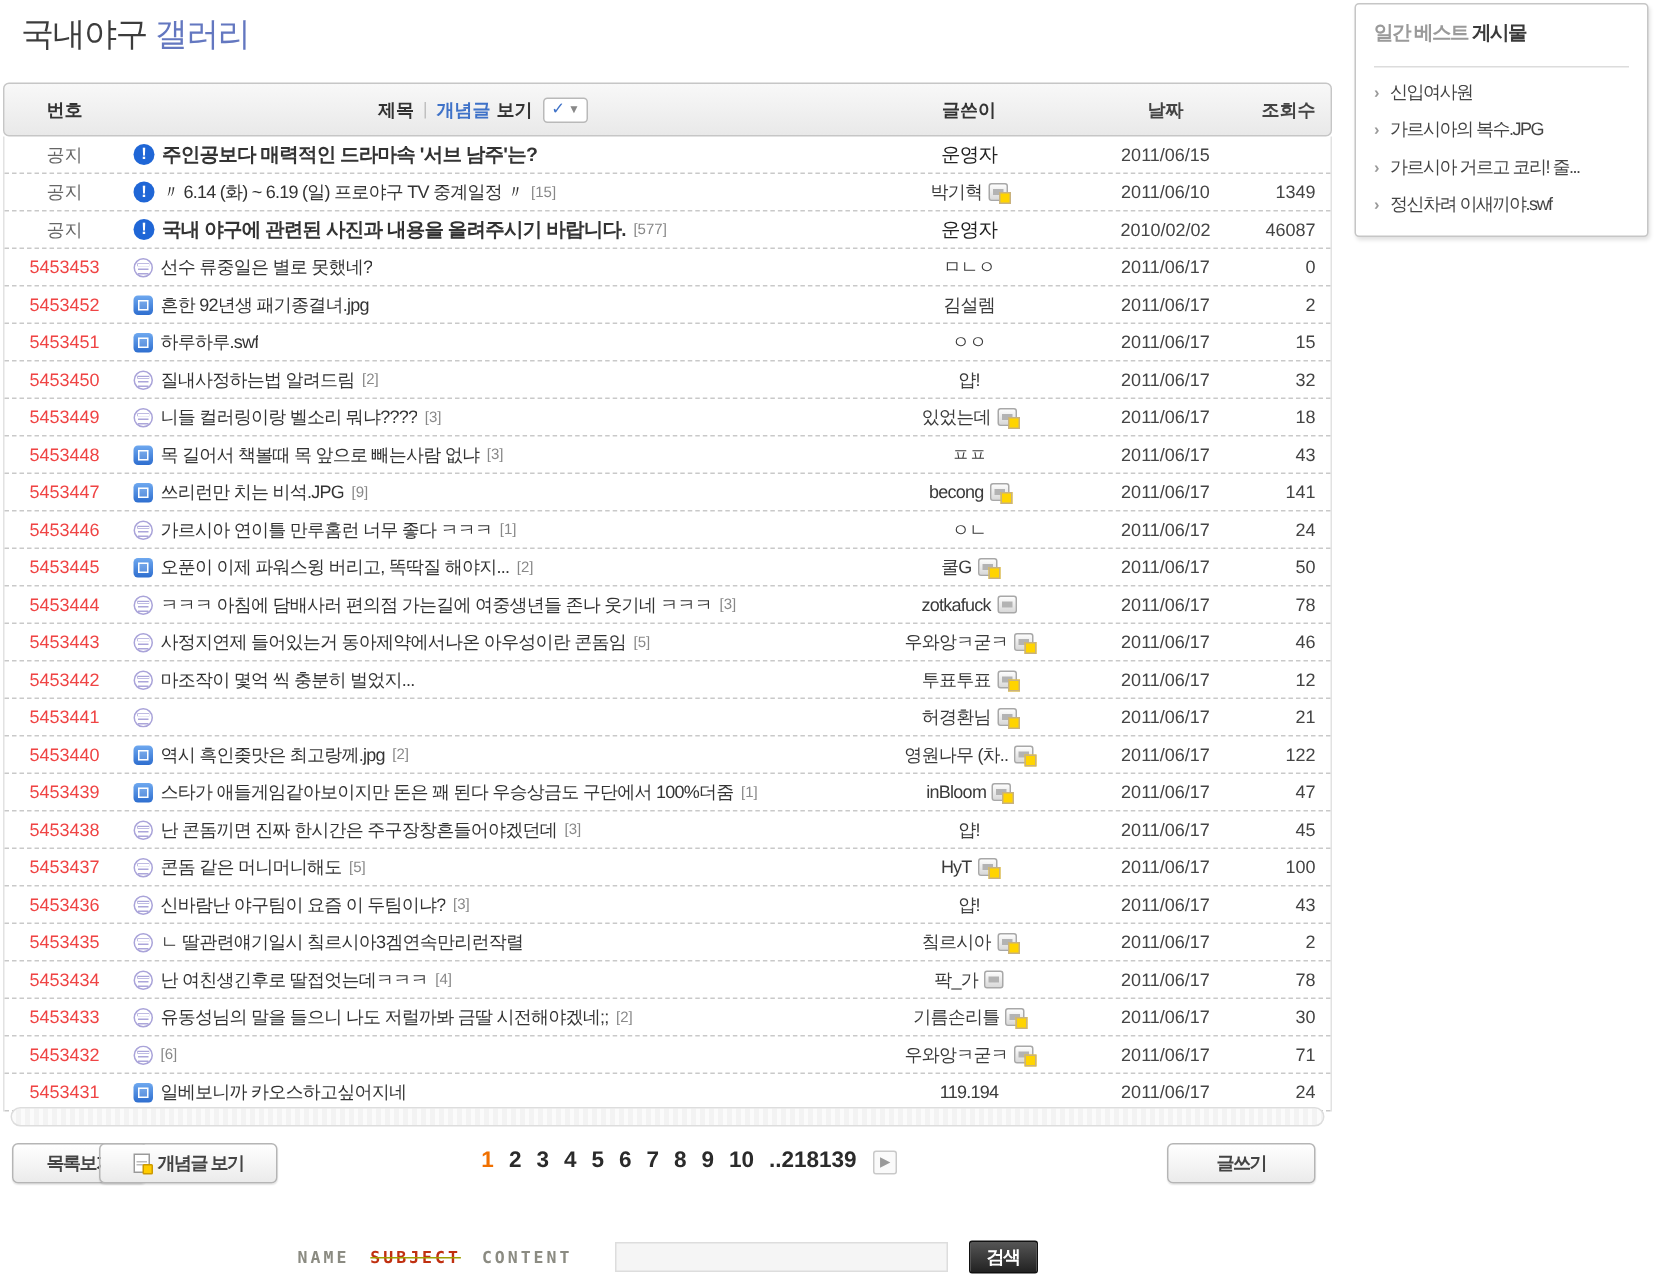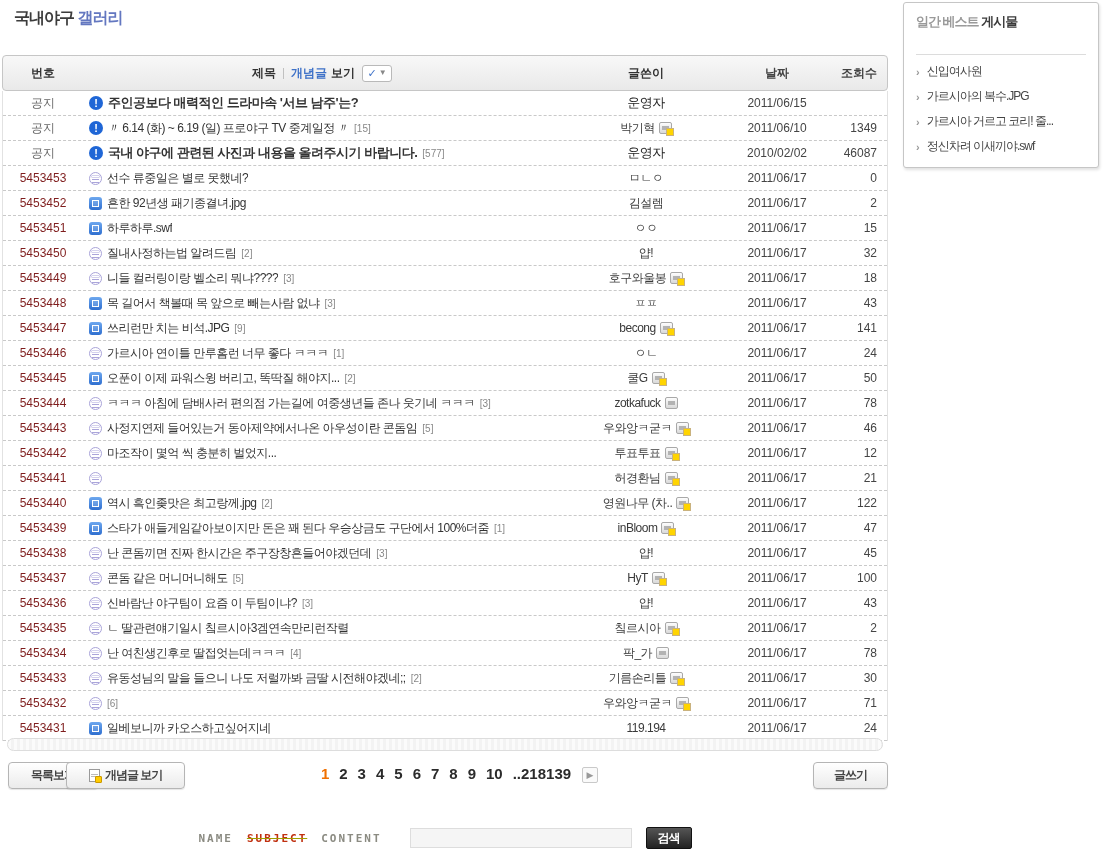--- a/index.html
+++ b/index.html
@@ -2,27 +2,27 @@
 <html><head>
 <meta charset="utf-8">
 <style>
   *{margin:0;padding:0;box-sizing:border-box}
   html,body{width:1103px;height:853px;background:#fff;overflow:hidden;
     font-family:"Liberation Sans","DejaVu Sans",sans-serif;font-size:12px;color:#333}
   body{position:relative}
   a{text-decoration:none;color:inherit;cursor:pointer}
 
   
-  .page-title{position:absolute;top:8px;left:14px;font-size:16px;font-weight:bold;color:#3c3c3c;letter-spacing:-1px}
+  .page-title{position:absolute;top:8px;left:14px;font-size:22px;font-weight:normal;color:#3c3c3c;letter-spacing:-1px}
   .page-title .accent{color:#6377c0}
 
   
   .best-box{position:absolute;top:2px;right:4px;width:196px;background:#fff;border:1px solid #c6c6c6;
     border-radius:3px;box-shadow:1px 2px 3px rgba(0,0,0,.12);padding:10px 12px 12px}
-  .best-title{font-size:13px;color:#9a9a9a;font-weight:bold;padding-bottom:23px;border-bottom:1px solid #dcdcdc;letter-spacing:-1px}
+  .best-title{font-size:13px;color:#9a9a9a;font-weight:bold;padding-bottom:13px;border-bottom:1px solid #dcdcdc;letter-spacing:-1px}
   .best-title b{color:#3a3a3a}
   .best-item{display:flex;align-items:center;gap:8px;padding-top:8px;font-size:12px;color:#444;letter-spacing:-1px;white-space:nowrap;overflow:hidden}
   .best-item .bullet{color:#999;font-size:11px;font-weight:bold}
 
   
   .board{position:absolute;top:55px;left:2px;width:886px}
   .board-head{display:flex;align-items:center;height:36px;background:linear-gradient(#f8f8f8,#e9e9e9);
     border:1px solid #c6c6c6;border-radius:4px;font-weight:bold;color:#333}
   .board-head .col-title{display:flex;align-items:center;justify-content:center;gap:7px;font-weight:bold}
   .head-divider{width:1px;height:11px;background:#c0c0c0;display:inline-block}
@@ -34,21 +34,21 @@
   .chkdrop .arr{color:#888;font-size:8px;line-height:1}
 
   .col-num{width:80px;text-align:center;flex:0 0 auto}
   .col-title{flex:1 1 auto;min-width:0}
   .col-author{width:170px;flex:0 0 auto;display:flex;align-items:center;justify-content:center;gap:4px;white-space:nowrap}
   .col-date{width:92px;text-align:center;flex:0 0 auto;color:#444}
   .col-views{width:64px;text-align:right;padding-right:10px;flex:0 0 auto;color:#444}
 
   .board-body{border-left:1px solid #e2e2e2;border-right:1px solid #e2e2e2}
   .row{display:flex;align-items:center;height:25px;border-bottom:1px dashed #c9c9c9;font-size:12px}
-  .row .col-num{color:#7f1d1d;font-size:12px}
+  .row .col-num{color:#ef4444;font-size:12px}
   .row .col-num.notice{color:#666}
   .row .col-title{display:flex;align-items:center;gap:5px;padding-left:6px;overflow:hidden}
   .title-link{color:#333;white-space:nowrap;overflow:hidden;text-overflow:ellipsis;letter-spacing:-0.5px}
   .title-link.bold{font-weight:bold;font-size:13px}
   .cmt{color:#888;font-size:10px;flex:0 0 auto}
   .author-name{color:#3a3a3a;letter-spacing:-0.5px}
   .author-name.bold{font-weight:normal;font-size:13px;color:#222}
 
   
   .ico{flex:0 0 auto;display:inline-block}
@@ -68,21 +68,21 @@
   .hscroll{position:absolute;top:683px;left:5px;width:878px;height:13px;border:1px solid #ddd;border-radius:7px;
     background:repeating-linear-gradient(90deg,#fbfbfb 0 3px,#f3f3f3 3px 6px)}
 
   
   .controls{position:absolute;top:762px;left:2px;width:886px;height:30px}
   .btn{display:inline-flex;align-items:center;gap:5px;height:27px;padding:0 22px;border:1px solid #b5b5b5;
     border-radius:4px;background:linear-gradient(#ffffff,#ebebeb);font-size:12px;font-weight:bold;color:#444;
     box-shadow:0 1px 1px rgba(0,0,0,.1);cursor:pointer;letter-spacing:-1px}
   .btn-left{position:absolute;left:6px;top:0}
   .btn-left2{position:absolute;left:64px;top:0}
-  .btn-write{position:absolute;right:0;top:0;padding:0 20px}
+  .btn-write{position:absolute;right:11px;top:0;padding:0 32px}
   .doc-ico{width:11px;height:13px;border:1px solid #9a9a9a;background:#fff;position:relative;display:inline-block}
   .doc-ico::before{content:"";position:absolute;left:1px;top:2px;width:7px;height:1px;box-shadow:0 2px 0 0 #bbb,0 4px 0 0 #bbb}
   .doc-ico::after{content:"";position:absolute;right:-3px;bottom:-2px;width:5px;height:5px;background:#fc0;border:1px solid #c90;border-radius:1px}
 
   .pages{position:absolute;top:765px;left:14px;width:886px;text-align:center;font-size:15px;font-weight:bold;color:#2b2b2b}
   .pages a{margin:0 5px}
   .pages .cur{color:#f07000}
   .next-box{display:inline-flex;align-items:center;justify-content:center;width:16px;height:16px;margin-left:6px;
     border:1px solid #c9c9c9;border-radius:2px;background:#fafafa;color:#999;font-size:9px;vertical-align:1px}
 
@@ -227,21 +227,21 @@
         <span class="col-views">32</span>
       </div>
       <div class="row">
         <span class="col-num">5453449</span>
         <span class="col-title">
           <span class="ico ico-txt"></span>
           <a class="title-link">니들 컬러링이랑 벨소리 뭐냐????</a>
           <span class="cmt">[3]</span>
         </span>
         <span class="col-author">
-          <span class="author-name">호구와울봉</span>
+          <span class="author-name">있었는데</span>
           <span class="gallog y"></span>
         </span>
         <span class="col-date">2011/06/17</span>
         <span class="col-views">18</span>
       </div>
       <div class="row">
         <span class="col-num">5453448</span>
         <span class="col-title">
           <span class="ico ico-img"></span>
           <a class="title-link">목 길어서 책볼때 목 앞으로 빼는사람 없냐</a>

